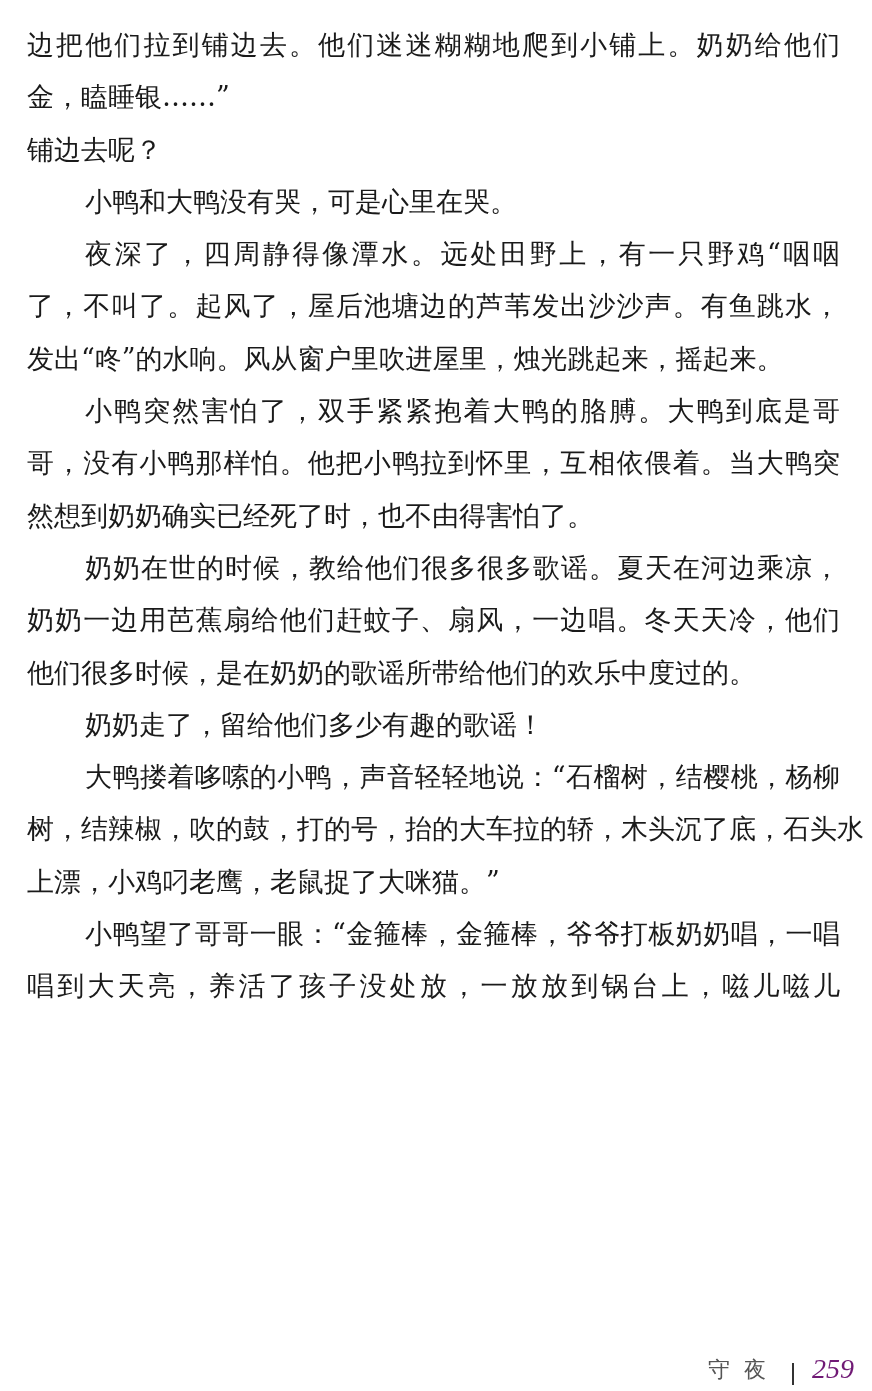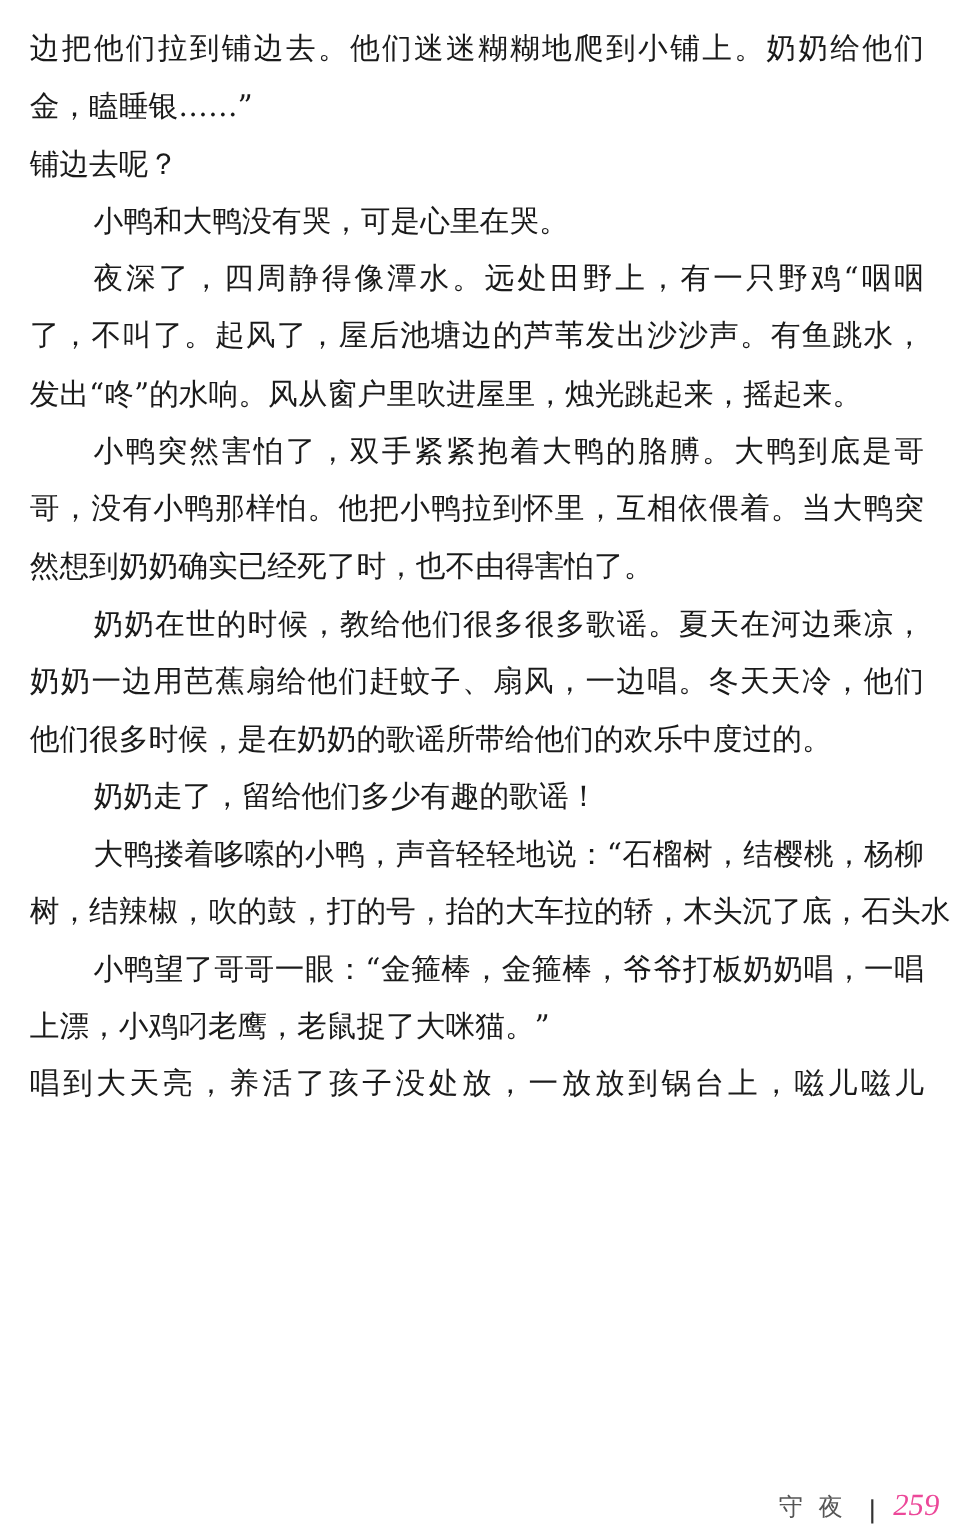--- a/index.html
+++ b/index.html
@@ -57,21 +57,21 @@
     display: inline-block;
     width: 2px;
     height: 22px;
     background: #333333;
     margin: 0 18px 0 4px;
   }
   .page-number {
     font-family: "Liberation Serif", "DejaVu Serif", serif;
     font-style: italic;
     font-size: 28px;
-    color: #ec4899;
+    color: #701a75;
   }
 </style>
 </head>
 <body>
 
 <main class="page-body">
 
   <div class="line">边把他们拉到铺边去。他们迷迷糊糊地爬到小铺上。奶奶给他们</div>
   <div class="line last">金，瞌睡银……”</div>
 
@@ -88,23 +88,23 @@
   <div class="line last">然想到奶奶确实已经死了时，也不由得害怕了。</div>
 
   <div class="line indent">奶奶在世的时候，教给他们很多很多歌谣。夏天在河边乘凉，</div>
   <div class="line">奶奶一边用芭蕉扇给他们赶蚊子、扇风，一边唱。冬天天冷，他们</div>
   <div class="line last">他们很多时候，是在奶奶的歌谣所带给他们的欢乐中度过的。</div>
 
   <div class="line indent last">奶奶走了，留给他们多少有趣的歌谣！</div>
 
   <div class="line indent">大鸭搂着哆嗦的小鸭，声音轻轻地说：“石榴树，结樱桃，杨柳</div>
   <div class="line">树，结辣椒，吹的鼓，打的号，抬的大车拉的轿，木头沉了底，石头水</div>
+  <div class="line last">上漂，小鸡叼老鹰，老鼠捉了大咪猫。”</div>
+
   <div class="line indent">小鸭望了哥哥一眼：“金箍棒，金箍棒，爷爷打板奶奶唱，一唱</div>
-
-  <div class="line last">上漂，小鸡叼老鹰，老鼠捉了大咪猫。”</div>
   <div class="line">唱到大天亮，养活了孩子没处放，一放放到锅台上，嗞儿嗞儿</div>
 </main>
 
 <footer class="footer">
   <span class="running-title">守夜</span>
   <span class="footer-divider"></span>
   <span class="page-number">259</span>
 </footer>
 
 </body></html>

